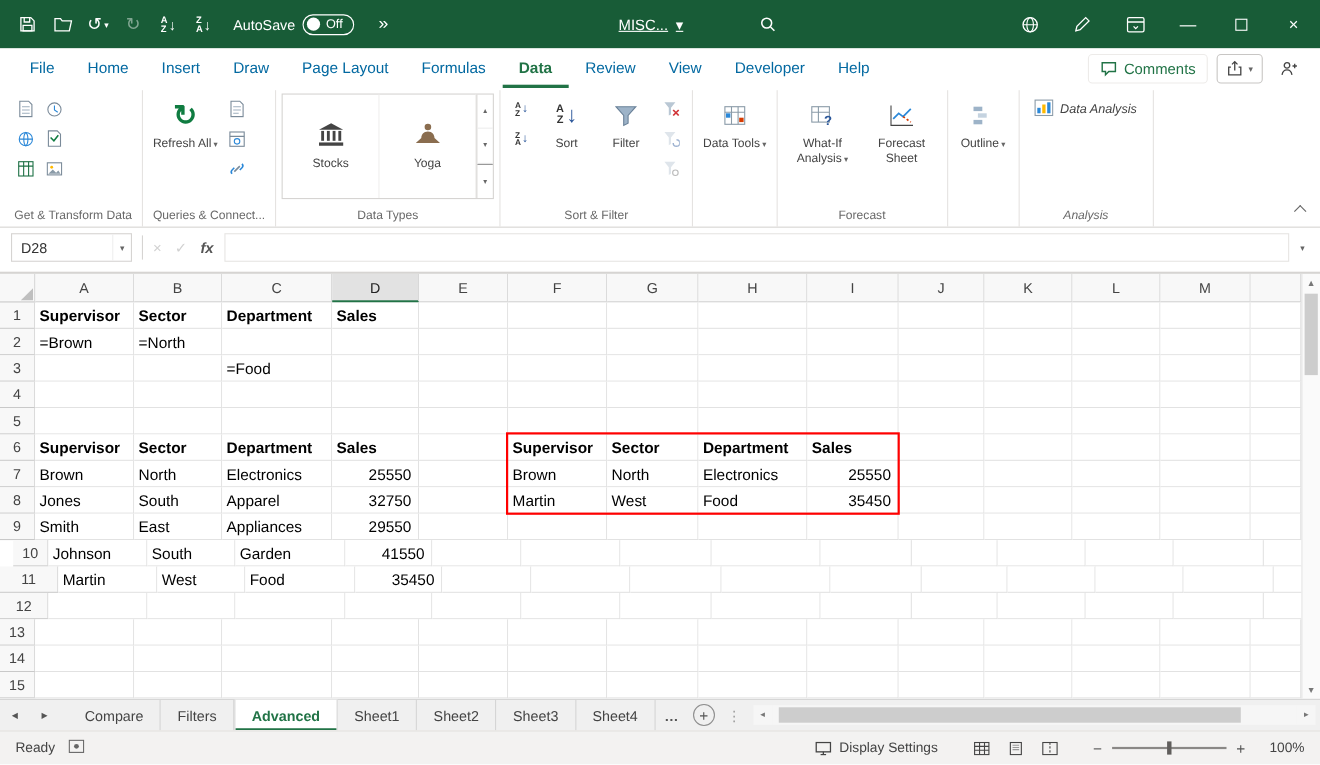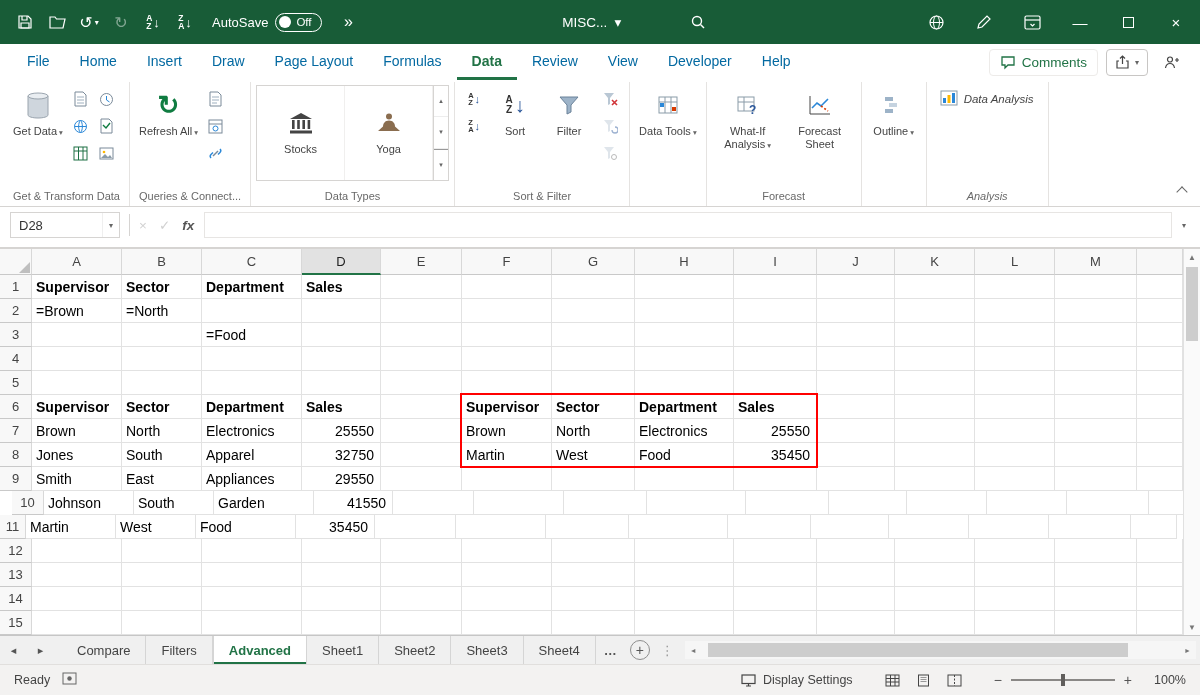--- a/index.html
+++ b/index.html
@@ -10,21 +10,21 @@
   
   .titlebar{flex:0 0 44px;background:#185C37;color:#fff;display:flex;align-items:center;padding-left:10px;}
   .tb-left{display:flex;align-items:center;gap:2px;}
   .tb-btn{height:32px;min-width:30px;padding:0 5px;display:flex;align-items:center;justify-content:center;font-size:16px;color:#fff;}
   .tb-btn .mini{font-size:8px;margin-left:2px;}
   .dim{opacity:.45;}
   .autosave{display:flex;align-items:center;gap:7px;font-size:13px;margin:0 10px;}
   .pill{border:1px solid #fff;border-radius:10px;height:19px;display:flex;align-items:center;gap:5px;padding:0 9px 0 3px;font-size:11.5px;}
   .dot{width:12px;height:12px;border-radius:50%;background:#fff;}
   .tb-center{flex:1;display:flex;align-items:center;justify-content:center;gap:62px;}
-  .filename{display:flex;align-items:center;gap:7px;font-size:13.5px;}
+  .filename{display:flex;align-items:center;gap:7px;font-size:13.5px;text-decoration:underline;}
   .tb-right{display:flex;align-items:center;}
   .tb-win{width:48px;height:44px;display:flex;align-items:center;justify-content:center;font-size:15px;}
   .restore-box{width:11px;height:11px;border:1.4px solid #fff;}
   .sortg{display:flex;flex-direction:column;font-size:8.5px;line-height:8px;font-weight:700;}
   .sarr{font-size:13px;margin-left:1px;}
 
   
   .tabrow{flex:0 0 36px;background:#fff;display:flex;align-items:stretch;padding-left:12px;}
   .rtablist{display:flex;align-items:stretch;}
   .rtab{padding:0 15px;display:flex;align-items:center;font-size:14px;color:#0369a1;border-bottom:3px solid transparent;}
@@ -239,29 +239,20 @@
             <path d="M11 5h4M13 3v4" stroke="#444" stroke-width="1.2"></path>
           </svg>
       </span>
     </div>
   </div>
 
   <div class="ribbon">
 
     <div class="rgroup">
       <div class="gbody">
-        <div class="bigbtn">
-          <span class="icn">
-            <svg width="26" height="29" viewBox="0 0 26 29">
-                <path d="M3 5v19c0 1.7 4.5 3 10 3s10-1.3 10-3V5" fill="#CFD6DD" stroke="#9AA4AE"></path>
-                <ellipse cx="13" cy="5" rx="10" ry="3" fill="#E9EDF1" stroke="#9AA4AE"></ellipse>
-              </svg>
-          </span>
-          <span class="lbl"><span>Get Data</span><span class="chev">▾</span></span>
-        </div>
         <div class="smallgrid">
           <span class="sbtn">
               <svg width="15" height="16" viewBox="0 0 15 16">
                 <path d="M2 1h8l3 3v11H2z" fill="#fff" stroke="#7A8A99"></path>
                 <path d="M4 6h7M4 9h7M4 12h7" stroke="#9FB0BF"></path>
               </svg>
             </span>
           <span class="sbtn">
               <svg width="15" height="15" viewBox="0 0 15 15">
                 <circle cx="7.5" cy="7.5" r="6" fill="#fff" stroke="#7A8A99"></circle>
@@ -703,38 +694,38 @@
           <div class="cell" style="width: 83px;"></div>
           <div class="cell" style="width: 99px;"></div>
           <div class="cell" style="width: 83px;"></div>
           <div class="cell" style="width: 78px;"></div>
           <div class="cell" style="width: 80px;"></div>
           <div class="cell" style="width: 80px;"></div>
           <div class="cell" style="width: 82px;"></div>
           <div class="cell" style="width: 46px;"></div>
         </div>
         <div class="grow">
-          <div class="hcell rowh" style="width: 26px;">11</div>
+          <div class="hcell rowh" style="width: 53px;">11</div>
           <div class="cell" style="width: 90px;">Martin</div>
           <div class="cell" style="width: 80px;">West</div>
           <div class="cell" style="width: 100px;">Food</div>
           <div class="cell r" style="width: 79px;">35450</div>
           <div class="cell" style="width: 81px;"></div>
           <div class="cell" style="width: 90px;"></div>
           <div class="cell" style="width: 83px;"></div>
           <div class="cell" style="width: 99px;"></div>
           <div class="cell" style="width: 83px;"></div>
           <div class="cell" style="width: 78px;"></div>
           <div class="cell" style="width: 80px;"></div>
           <div class="cell" style="width: 80px;"></div>
           <div class="cell" style="width: 82px;"></div>
           <div class="cell" style="width: 46px;"></div>
         </div>
         <div class="grow">
-          <div class="hcell rowh" style="width: 32px;">12</div>
+          <div class="hcell rowh" style="width: 44px;">12</div>
           <div class="cell" style="width: 90px;"></div>
           <div class="cell" style="width: 80px;"></div>
           <div class="cell" style="width: 100px;"></div>
           <div class="cell" style="width: 79px;"></div>
           <div class="cell" style="width: 81px;"></div>
           <div class="cell" style="width: 90px;"></div>
           <div class="cell" style="width: 83px;"></div>
           <div class="cell" style="width: 99px;"></div>
           <div class="cell" style="width: 83px;"></div>
           <div class="cell" style="width: 78px;"></div>

